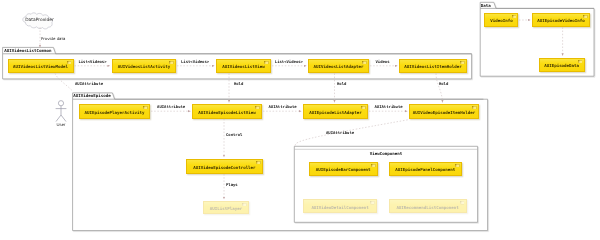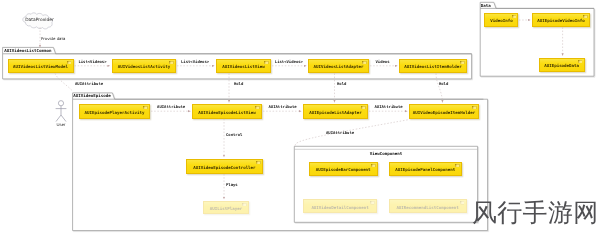--- a/index.html
+++ b/index.html
@@ -270,14 +270,13 @@
 
   <svg class="lay" style="z-index:3">
     <circle cx="61" cy="103.2" r="2.6" fill="none" stroke="#9a9aa8" stroke-width="0.7"></circle>
     <line x1="61" y1="106" x2="61" y2="115" stroke="#9a9aa8" stroke-width="0.7"></line>
     <line x1="55.6" y1="108.6" x2="66.4" y2="108.6" stroke="#9a9aa8" stroke-width="0.7"></line>
     <line x1="61" y1="115" x2="56" y2="121.5" stroke="#9a9aa8" stroke-width="0.7"></line>
     <line x1="61" y1="115" x2="66" y2="121.5" stroke="#9a9aa8" stroke-width="0.7"></line>
   </svg>
   <div style="position:absolute;left:51px;top:122px;width:20px;text-align:center;font-size:4.2px;color:#1f1f1f;z-index:4;">User</div>
 
-  <div class="wm" style="left:472px;top:200px;font-size:25px;line-height:26px;letter-spacing:0.3px;color:#4f4f52;z-index:9;-webkit-font-smoothing:antialiased;">风行手游网</div>
 </div>
 
 </body></html>

